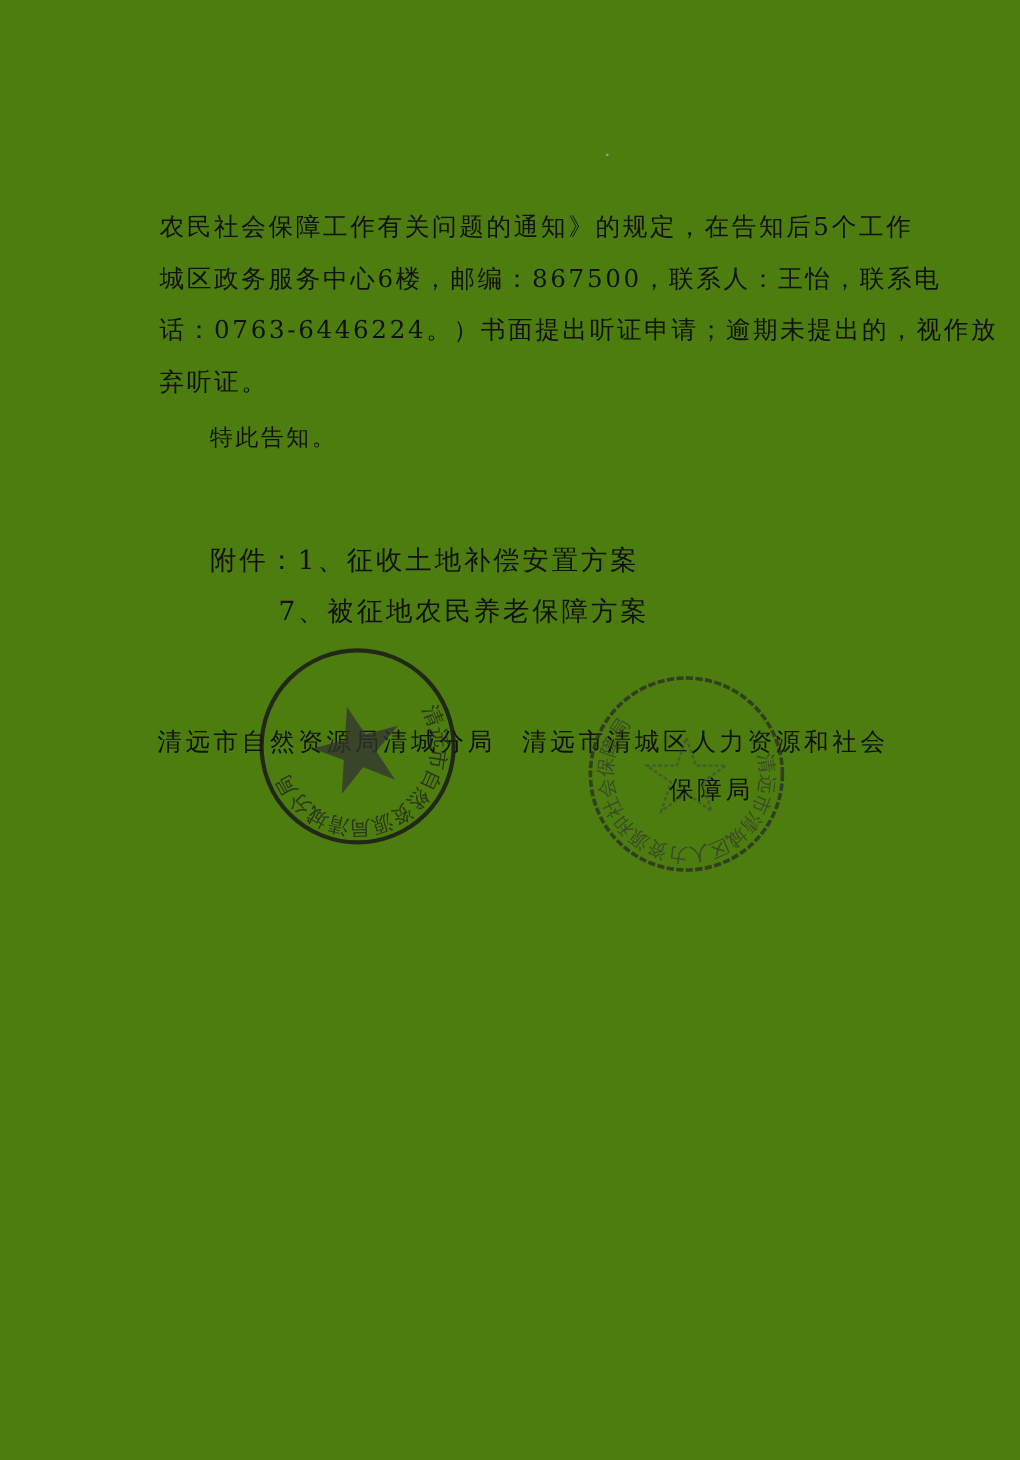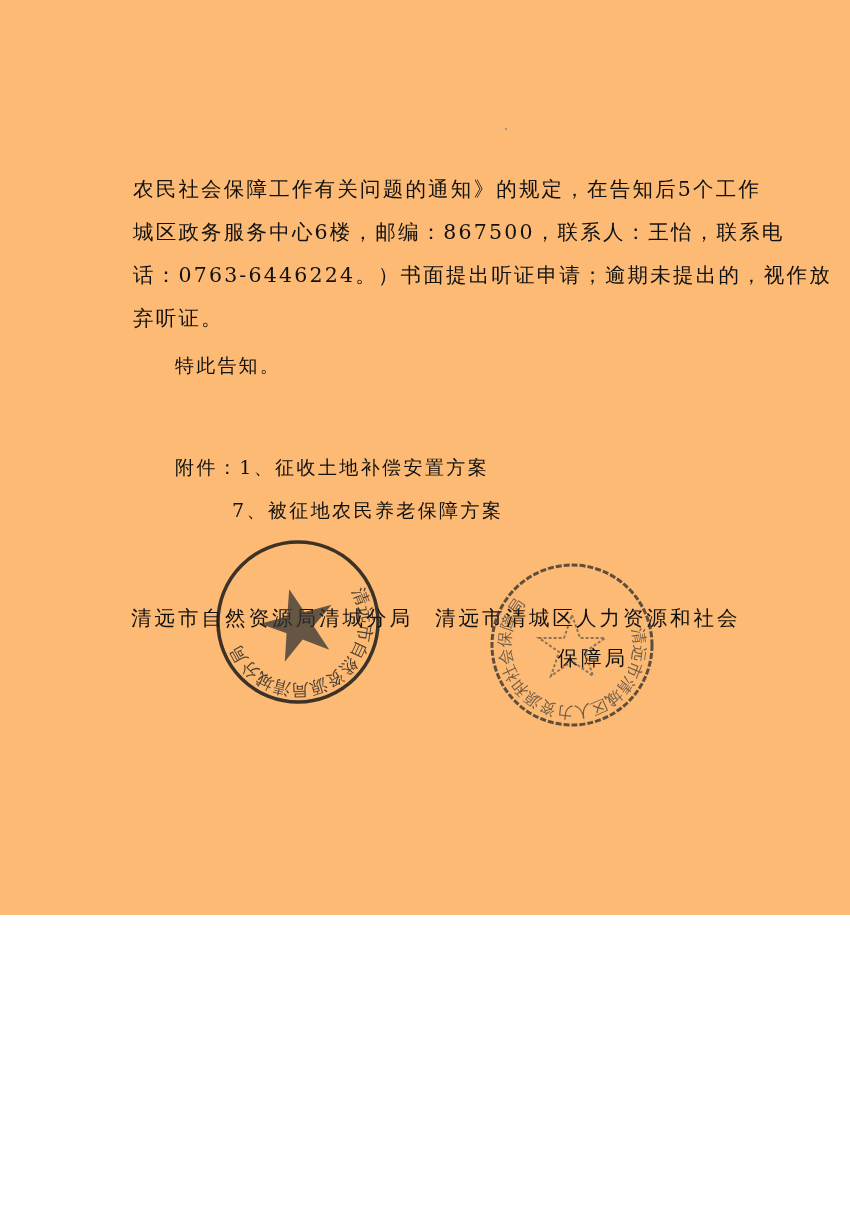--- a/index.html
+++ b/index.html
@@ -1,24 +1,24 @@
 <!DOCTYPE html>
 <html><head>
   <meta charset="utf-8">
   <style>
     html, body { margin: 0; padding: 0; background: #ffffff; }
     body { width: 850px; height: 1217px; position: relative; overflow: hidden;
            font-family: "DejaVu Serif", "Liberation Serif", serif; color: #111; }
-    .page { position: absolute; left: 0; top: 0; width: 850px; height: 915px; background: #fdba74; text-decoration: underline; }
+    .page { position: absolute; left: 0; top: 0; width: 850px; height: 1217px; background: #4d7c0f; text-decoration: underline; }
     .speck { position: absolute; left: 505px; top: 128px; width: 2px; height: 2px; background: #999; }
     .para { position: absolute; left: 133px; top: 168px; width: 590px;
             font-size: 20.5px; line-height: 43px; letter-spacing: 2.2px; text-align: justify; }
     .line { display: block; white-space: nowrap; }
     .closing { position: absolute; left: 175px; top: 344px; font-size: 19px; letter-spacing: 2.2px; line-height: 43px; }
-    .attach { position: absolute; left: 175px; top: 446px; font-size: 19px; letter-spacing: 2.4px; line-height: 43px; white-space: nowrap; }
+    .attach { position: absolute; left: 175px; top: 446px; font-size: 22px; letter-spacing: 2.4px; line-height: 43px; white-space: nowrap; }
     .attach .item2 { display: block; padding-left: 57px; }
     .sig { position: absolute; top: 603px; font-size: 20.5px; letter-spacing: 3px; white-space: nowrap; line-height: 30px; }
     .sig-left { left: 131px; }
     .sig-right { left: 435px; }
     .sig-right .sub { display: block; text-align: center; padding-left: 10px; margin-top: 10px; }
     .date { position: absolute; left: 352px; top: 707px; font-size: 20.5px; letter-spacing: 1.5px; white-space: nowrap; }
     .stamp { position: absolute; pointer-events: none; }
     .stamp-left { left: 214px; top: 538px; width: 168px; height: 168px; }
     .stamp-right { left: 486px; top: 560px; width: 172px; height: 170px; }
   </style>

